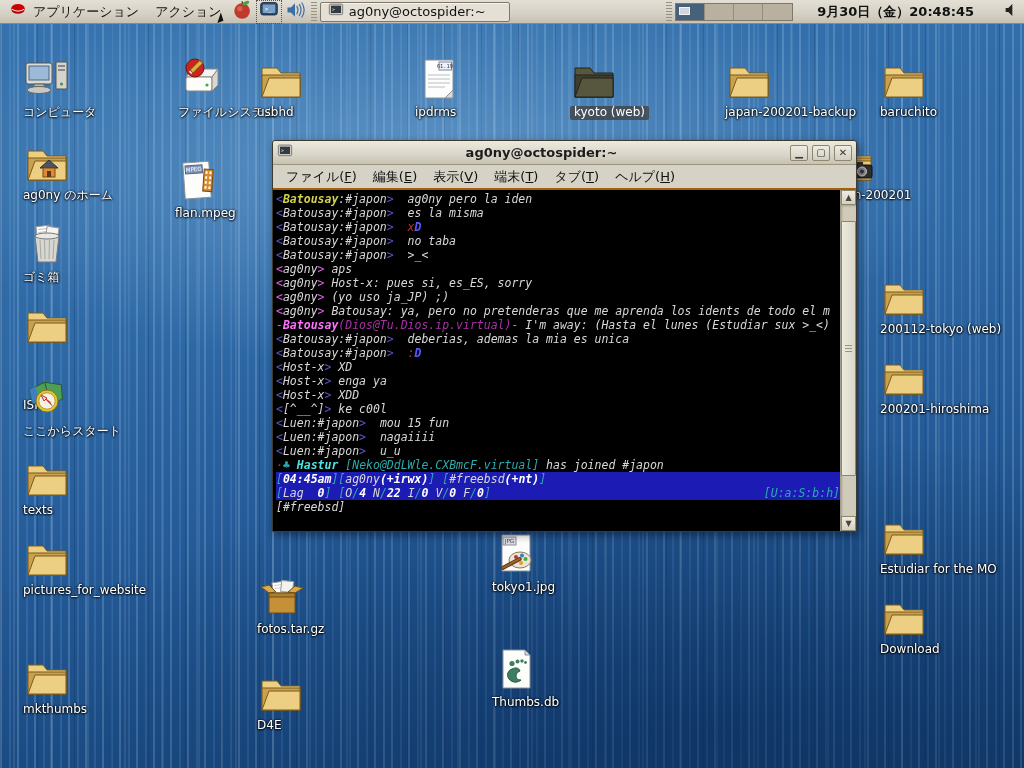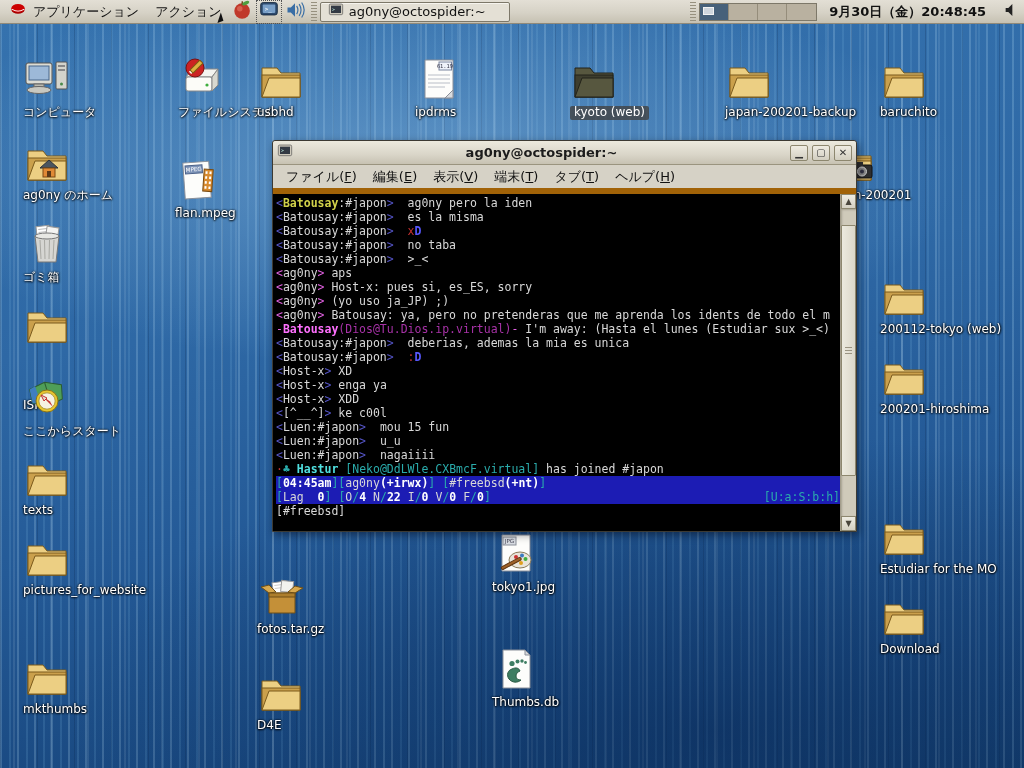--- a/index.html
+++ b/index.html
@@ -34,21 +34,21 @@
     display:flex; align-items:center; gap:5px; height:20px; padding:0 7px; min-width:190px;
     background:linear-gradient(180deg,#efecе3,#dcd8cc); background-color:#e4e0d5;
     border:1px solid #7d7869; border-radius:2px; box-shadow:inset 0 1px 0 #f6f4ee;
   }
   #spacer { flex:1; }
   #workspaces { display:flex; height:18px; border:1px solid #7d7869; background:#b9b1a0; }
   .ws { width:29px; height:100%; border-right:1px solid #958d7b; position:relative; }
   .ws:last-child { border-right:none; }
   .ws.active { background:#47617a; }
   .ws.active .miniwin { position:absolute; left:3px; top:3px; width:11px; height:8px; background:#cfd6dd; border:1px solid #f2f2f2; }
-  #clock { padding:0 12px; white-space:nowrap; font-weight:600; }
+  #clock { padding:0 24px; white-space:nowrap; font-weight:600; }
   .cursor-arrow { position:absolute; left:219px; top:13px; width:0; height:0;
     border-left:5px solid #111; border-bottom:4px solid transparent; border-top:7px solid transparent; transform:rotate(18deg); z-index:60; }
 
   
   .desk-icon { position:absolute; width:130px; display:flex; flex-direction:column; align-items:flex-start; z-index:2; }
   .desk-icon .glyph { width:48px; height:48px; }
   .desk-icon .lbl { margin-top:3px; font-size:12px; color:#fff; text-align:center; line-height:1.15; white-space:nowrap;
     text-shadow:0 1px 2px rgba(0,0,0,.95), 1px 0 2px rgba(0,0,0,.85), -1px 0 2px rgba(0,0,0,.6); }
   .desk-icon.selected .lbl { background:rgba(66,66,66,.8); border-radius:2px; padding:0 4px; text-shadow:none; }
 
@@ -58,21 +58,21 @@
     background:#d6d2c6; display:flex; flex-direction:column; }
   #titlebar { height:24px; display:flex; align-items:center; padding:0 4px; gap:4px;
     background:linear-gradient(180deg,#eceade 0%,#d9d5c8 60%,#c7c2b2 100%);
     border-bottom:1px solid #9a947f; border-radius:3px 3px 0 0; }
   #title-text { flex:1; text-align:center; font-size:13px; font-weight:bold; color:#1c1c1c; }
   .tb-btn { width:18px; height:16px; font-size:10px; line-height:14px; text-align:center; color:#333;
     background:linear-gradient(180deg,#efece2,#d2cec0); border:1px solid #8d876f; border-radius:2px; }
   #menubar { height:23px; display:flex; align-items:center; gap:2px; padding:0 6px;
     background:#d6d2c6; border-bottom:1px solid #aaa medium; font-size:13px; color:#111; }
   .menu-item { padding:2px 7px; white-space:nowrap; }
-  #term-body { flex:1; display:flex; background:#000; border-top:6px solid #a16207; }
+  #term-body { flex:1; display:flex; background:#000; border-top:2px solid #a16207;font-style:italic; }
   #term-text { width:567px; padding:2px 0 0 3px; font-family:"DejaVu Sans Mono", monospace;
     font-size:11.5px; line-height:14px; overflow:hidden; }
   .tline { white-space:pre; height:14px; overflow:hidden; }
   .tline.bluebar { background:#1c1cb4; display:flex; }
   .tline .flexspace { flex:1; }
   .c-w{color:#d8d8d8} .c-W{color:#fff;font-weight:bold} .c-y{color:#d2d24a;font-weight:bold}
   .c-p{color:#5555c8} .c-m{color:#e060e0} .c-M{color:#ff70ff;font-weight:bold}
   .c-d{color:#a832a8} .c-r{color:#c23030} .c-B{color:#5858ff;font-weight:bold}
   .c-c{color:#2aacac} .c-C{color:#50e0e0;font-weight:bold}
 
@@ -455,22 +455,22 @@
           <div class="tline"><span class="c-m">&lt;</span><span class="c-w">ag0ny</span><span class="c-m">&gt;</span><span class="c-w"> (yo uso ja_JP) ;)</span></div>
           <div class="tline"><span class="c-m">&lt;</span><span class="c-w">ag0ny</span><span class="c-m">&gt;</span><span class="c-w"> Batousay: ya, pero no pretenderas que me aprenda los idents de todo el m</span></div>
           <div class="tline"><span class="c-m">-</span><span class="c-M">Batousay</span><span class="c-d">(Dios@Tu.Dios.ip.virtual)</span><span class="c-m">-</span><span class="c-w"> I'm away: (Hasta el lunes (Estudiar sux &gt;_&lt;)</span></div>
           <div class="tline"><span class="c-p">&lt;</span><span class="c-w">Batousay:#japon</span><span class="c-p">&gt;</span><span class="c-w">  deberias, ademas la mia es unica</span></div>
           <div class="tline"><span class="c-p">&lt;</span><span class="c-w">Batousay:#japon</span><span class="c-p">&gt;</span><span class="c-w">  </span><span class="c-r">:</span><span class="c-B">D</span></div>
           <div class="tline"><span class="c-p">&lt;</span><span class="c-w">Host-x</span><span class="c-p">&gt;</span><span class="c-w"> XD</span></div>
           <div class="tline"><span class="c-p">&lt;</span><span class="c-w">Host-x</span><span class="c-p">&gt;</span><span class="c-w"> enga ya</span></div>
           <div class="tline"><span class="c-p">&lt;</span><span class="c-w">Host-x</span><span class="c-p">&gt;</span><span class="c-w"> XDD</span></div>
           <div class="tline"><span class="c-p">&lt;</span><span class="c-w">[^__^]</span><span class="c-p">&gt;</span><span class="c-w"> ke c00l</span></div>
           <div class="tline"><span class="c-p">&lt;</span><span class="c-w">Luen:#japon</span><span class="c-p">&gt;</span><span class="c-w">  mou 15 fun</span></div>
+          <div class="tline"><span class="c-p">&lt;</span><span class="c-w">Luen:#japon</span><span class="c-p">&gt;</span><span class="c-w">  nagaiiii</span></div>
           <div class="tline"><span class="c-p">&lt;</span><span class="c-w">Luen:#japon</span><span class="c-p">&gt;</span><span class="c-w">  u_u</span></div>
-          <div class="tline"><span class="c-p">&lt;</span><span class="c-w">Luen:#japon</span><span class="c-p">&gt;</span><span class="c-w">  nagaiiii</span></div>
           <div class="tline"><span class="c-r">·</span><span class="c-c">♣ </span><span class="c-C">Hastur</span><span class="c-w"> </span><span class="c-c">[Neko@DdLWle.CXBmcF.virtual]</span><span class="c-w"> has joined #japon</span></div>
           <div class="tline bluebar"><span class="c-c">[</span><span class="c-W">04:45am</span><span class="c-c">][</span><span class="c-w">ag0ny</span><span class="c-W">(+irwx)</span><span class="c-c">]</span><span class="c-w"> </span><span class="c-c">[</span><span class="c-w">#freebsd</span><span class="c-W">(+nt)</span><span class="c-c">]</span></div>
           <div class="tline bluebar"><span class="c-c">[</span><span class="c-w">Lag </span><span class="c-W"> 0</span><span class="c-c">]</span><span class="c-w"> </span><span class="c-c">[</span><span class="c-w">O</span><span class="c-c">/</span><span class="c-W">4</span><span class="c-w"> N</span><span class="c-c">/</span><span class="c-W">22</span><span class="c-w"> I</span><span class="c-c">/</span><span class="c-W">0</span><span class="c-w"> V</span><span class="c-c">/</span><span class="c-W">0</span><span class="c-w"> F</span><span class="c-c">/</span><span class="c-W">0</span><span class="c-c">]</span><span class="flexspace"></span><span class="c-c">[U:a:S:b:h]</span></div>
           <div class="tline c-w">[#freebsd]</div>
         </div>
       <div id="term-scroll">
         <div class="sb-btn">▲</div>
         <div id="sb-track">
           <div id="sb-thumb">
               <div id="sb-grip"></div>

